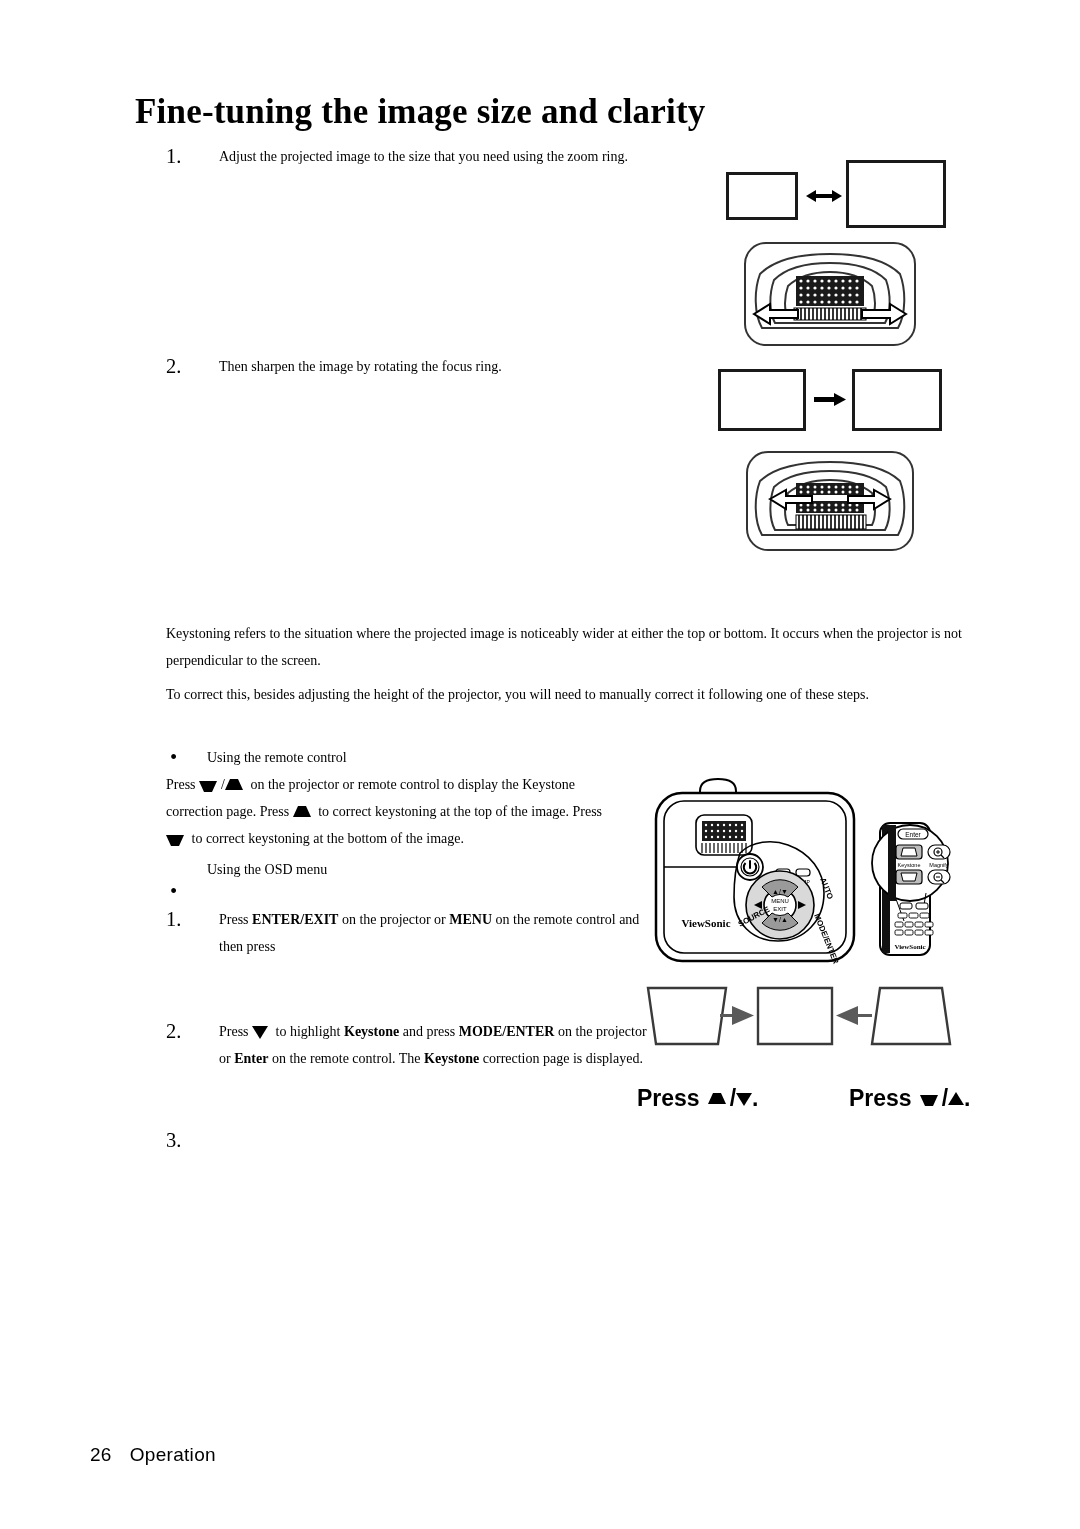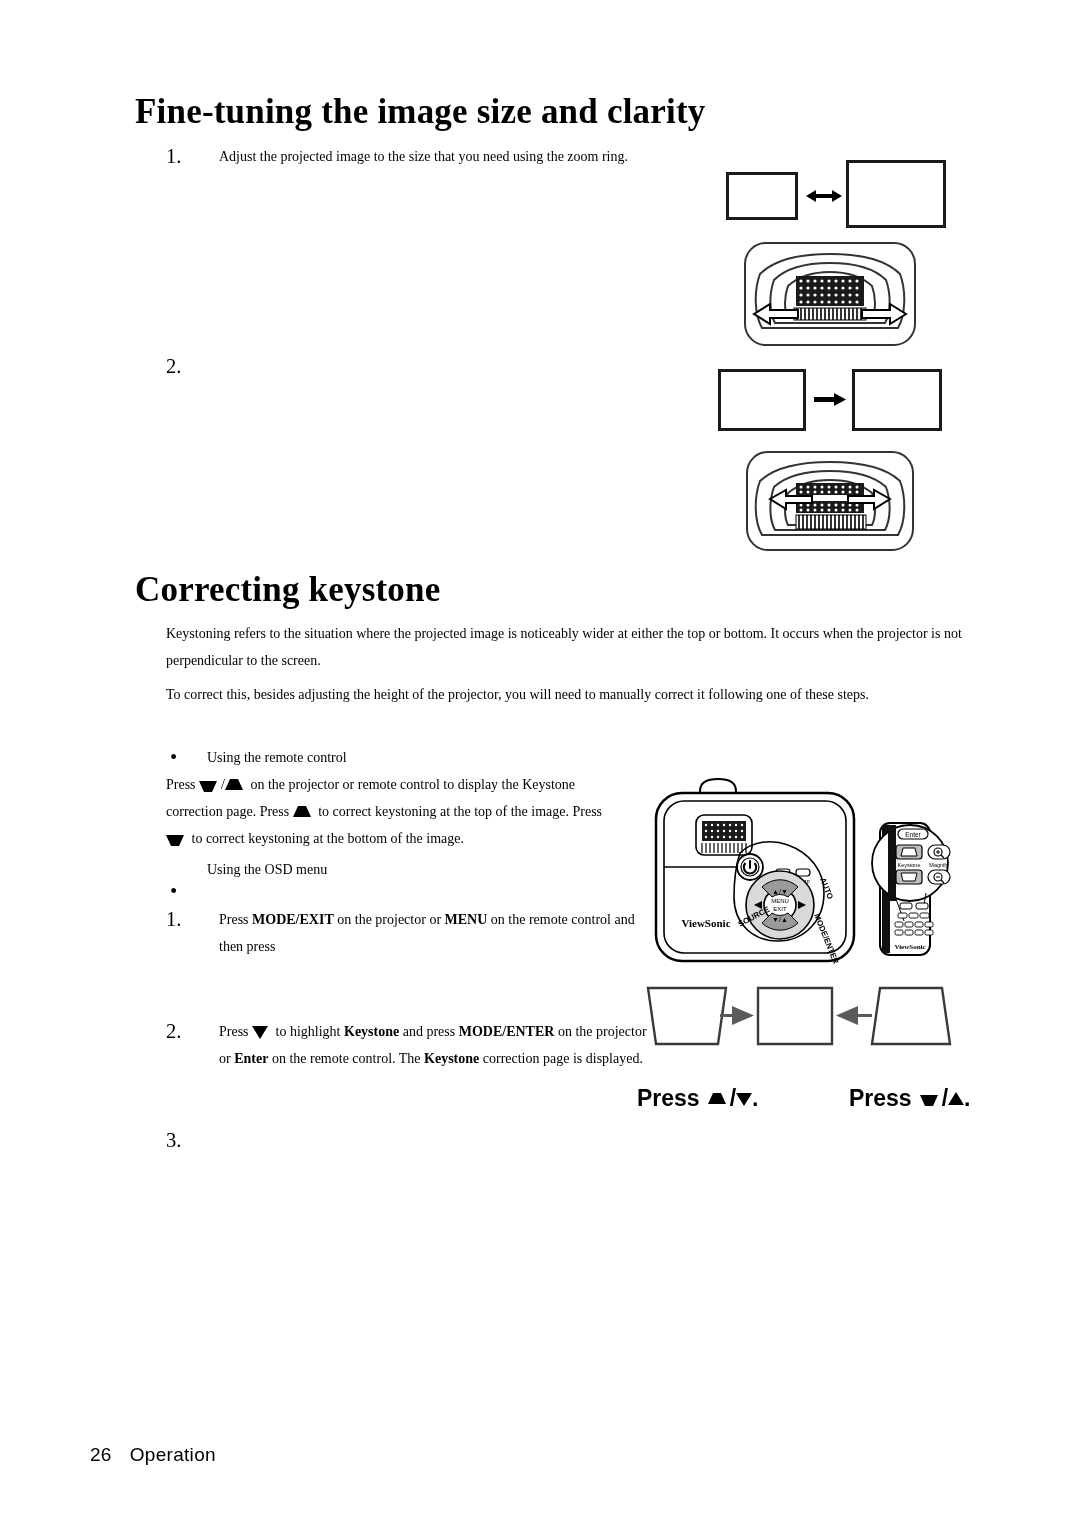--- a/index.html
+++ b/index.html
@@ -184,20 +184,21 @@
 <body>
 
 <div class="page">
 
   <h1 class="section-heading" id="h-finetuning">Fine-tuning the image size and clarity</h1>
 
   <div class="num" id="ft-1-num">1.</div>
   <div class="body-text" id="ft-1-txt">Adjust the projected image to the size that you need using the zoom ring.</div>
 
   <div class="num" id="ft-2-num">2.</div>
+  <div class="body-text" id="ft-2-txt">Then sharpen the image by rotating the focus ring.</div>
 
   <div class="figure" style="left:718px; top:160px; width:240px; height:190px;">
 
     <div class="frame-box" style="left:8px; top:12px; width:72px; height:48px;"></div>
 
     <div style="position:absolute; left:88px; top:26px;">
       <svg width="36" height="20" viewBox="0 0 36 20">
         <g fill="#000">
           <rect x="8" y="8" width="20" height="4"></rect>
           <polygon points="0,10 10,4 10,16"></polygon>
@@ -377,38 +378,37 @@
         </g>
 
         <g fill="#fff" stroke="#000" stroke-width="2">
           <polygon points="22,46 38,37 38,43 64,43 64,50 38,50 38,56"></polygon>
           <polygon points="142,46 126,37 126,43 100,43 100,50 126,50 126,56"></polygon>
         </g>
       </svg>
     </div>
   </div>
 
-  <h1 class="section-heading" id="h-keystone">Correcting keystone</h1>
 
   <div class="body-text" id="ks-p2">To correct this, besides adjusting the height of the projector, you will need to manually correct it following one of these steps.</div>
   <div class="body-text" id="ks-p1">Keystoning refers to the situation where the projected image is noticeably wider at either the top or bottom. It occurs when the projector is not perpendicular to the screen.</div>
 
   <div class="bullet-dot" id="bl-1-dot">•</div>
   <div class="body-text" id="bl-1-txt">Using the remote control</div>
 
   <div class="body-text" id="rc-para">
     <span>Press </span><span class="trap trap-wt"></span><span class="gl-sp"></span><span>/</span><span class="trap trap-wb"></span><span class="gl-sp"></span><span> on the projector or remote control to display the Keystone correction page. Press </span><span class="trap trap-wb"></span><span class="gl-sp"></span><span> to correct keystoning at the top of the image. Press </span><span class="trap trap-wt"></span><span class="gl-sp"></span><span> to correct keystoning at the bottom of the image.</span>
   </div>
 
   <div class="bullet-dot" id="bl-2-dot">•</div>
   <div class="body-text" id="bl-2-txt">Using the OSD menu</div>
 
   <div class="num" id="osd-1-num">1.</div>
   <div class="body-text" id="osd-1-txt">
-    <span>Press </span><b>MODE/EXIT</b><span> on the projector or </span><b>MENU</b><span> on the remote control and then press </span>
+    <span>Press </span><b>ENTER/EXIT</b><span> on the projector or </span><b>MENU</b><span> on the remote control and then press </span>
   </div>
 
   <div class="num" id="osd-2-num">2.</div>
   <div class="body-text" id="osd-2-txt">
     <span>Press </span><span class="tri tri-down"></span><span class="gl-sp"></span><span> to highlight </span><b>Keystone</b><span> and press </span><b>MODE/ENTER</b><span> on the projector or </span><b>Enter</b><span> on the remote control. The </span><b>Keystone</b><span> correction page is displayed.</span>
   </div>
 
   <div class="num" id="osd-3-num">3.</div>
 
   <div class="figure" style="left:648px; top:775px; width:320px; height:195px;">

